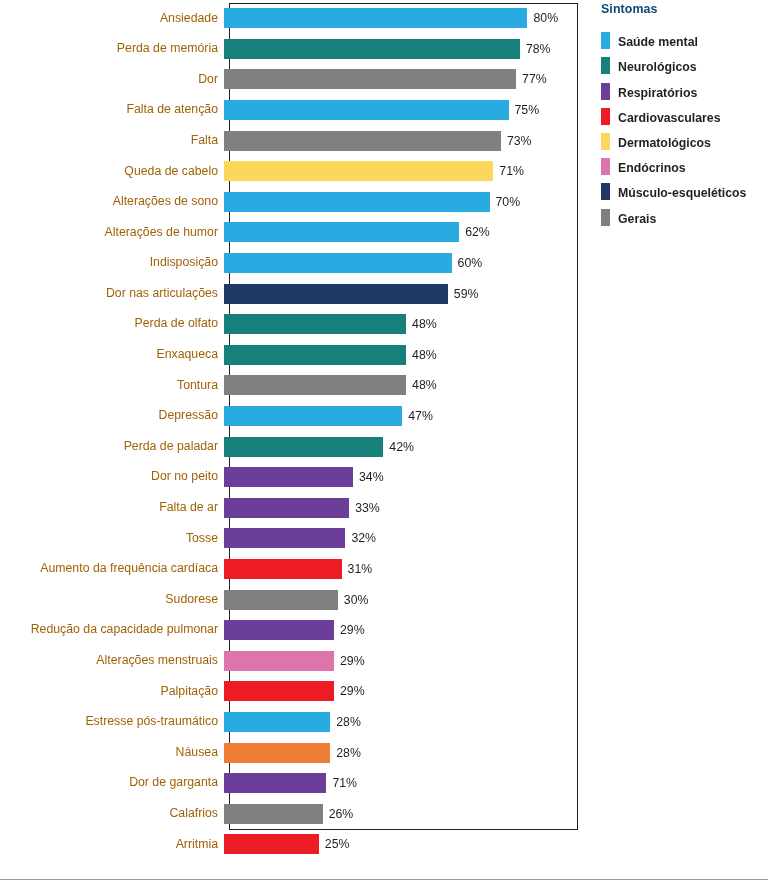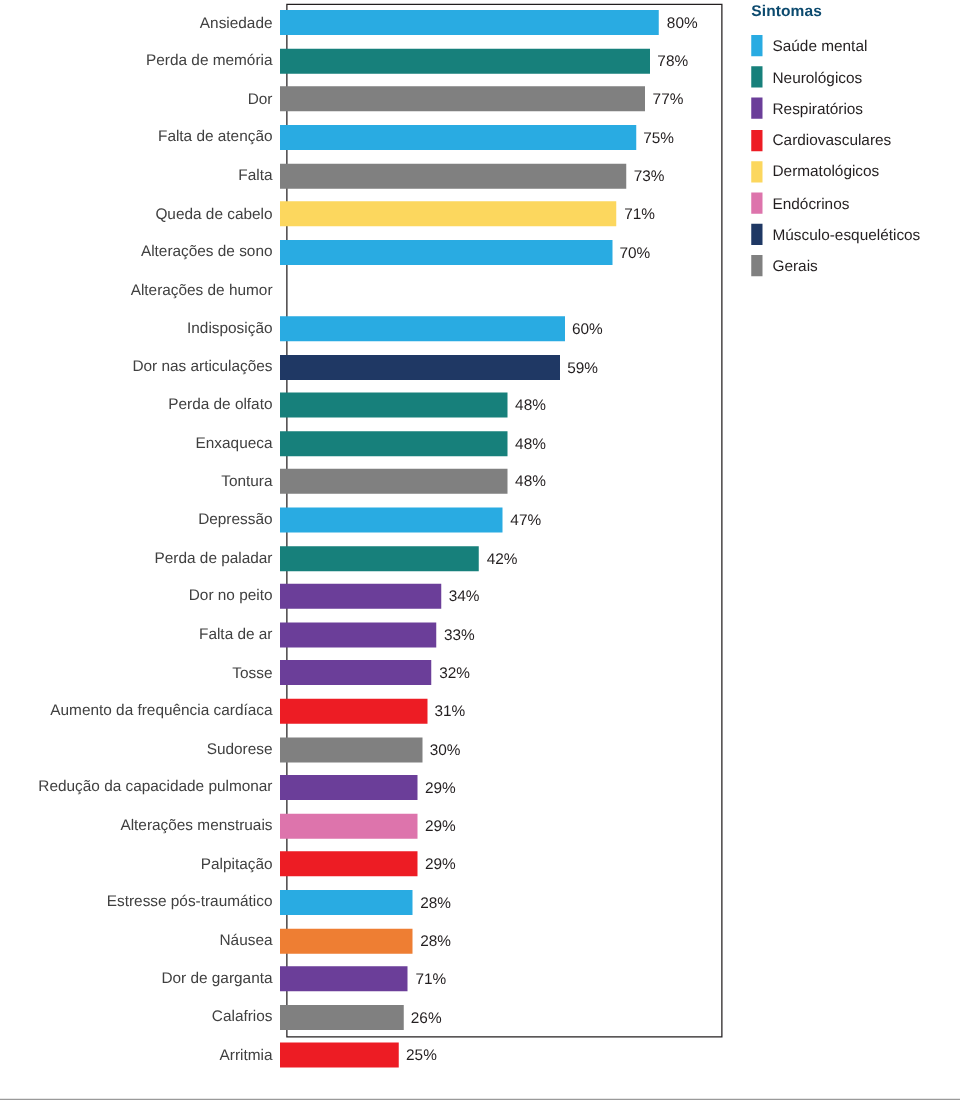--- a/index.html
+++ b/index.html
@@ -58,21 +58,21 @@
   }
 
   .bar-label {
     width: 224px;
     flex: 0 0 224px;
     text-align: right;
     padding-right: 6px;
     box-sizing: border-box;
     font-size: 12.3px;
     line-height: 1.1;
-    color: #404040;
+    color: #a16207;
     white-space: nowrap;
   }
 
   .bar-track {
     position: relative;
     flex: 1 1 auto;
     height: 100%;
     display: flex;
     align-items: center;
   }
@@ -101,22 +101,23 @@
   #legend-title {
     font-size: 12.4px;
     font-weight: bold;
     color: #0c4a6e;
     margin: 2px 0 8px 0;
     letter-spacing: 0.1px;
   }
 
   .legend-item {
     display: flex;
-    align-items: center;
+    align-items: flex-end;
     height: 25.2px;
+    font-weight: bold;
   }
 
   .legend-swatch {
     width: 9px;
     height: 17px;
     flex: 0 0 9px;
     margin-right: 8px;
   }
 
   .legend-label {
@@ -189,20 +190,24 @@
         </div>
         <div class="bar-row">
           <div class="bar-label">Alterações de sono</div>
           <div class="bar-track">
             <div class="bar-rect" style="width: 265.543px; background: rgb(41, 171, 226);"></div>
             <div class="bar-value">70%</div>
           </div>
         </div>
         <div class="bar-row">
           <div class="bar-label">Alterações de humor</div>
+          <div class="bar-track">
+            <div class="bar-rect" style="width: 235.196px; background: rgb(41, 171, 226);"></div>
+            <div class="bar-value">62%</div>
+          </div>
         </div>
         <div class="bar-row">
           <div class="bar-label">Indisposição</div>
           <div class="bar-track">
             <div class="bar-rect" style="width: 227.609px; background: rgb(41, 171, 226);"></div>
             <div class="bar-value">60%</div>
           </div>
         </div>
         <div class="bar-row">
           <div class="bar-label">Dor nas articulações</div>

